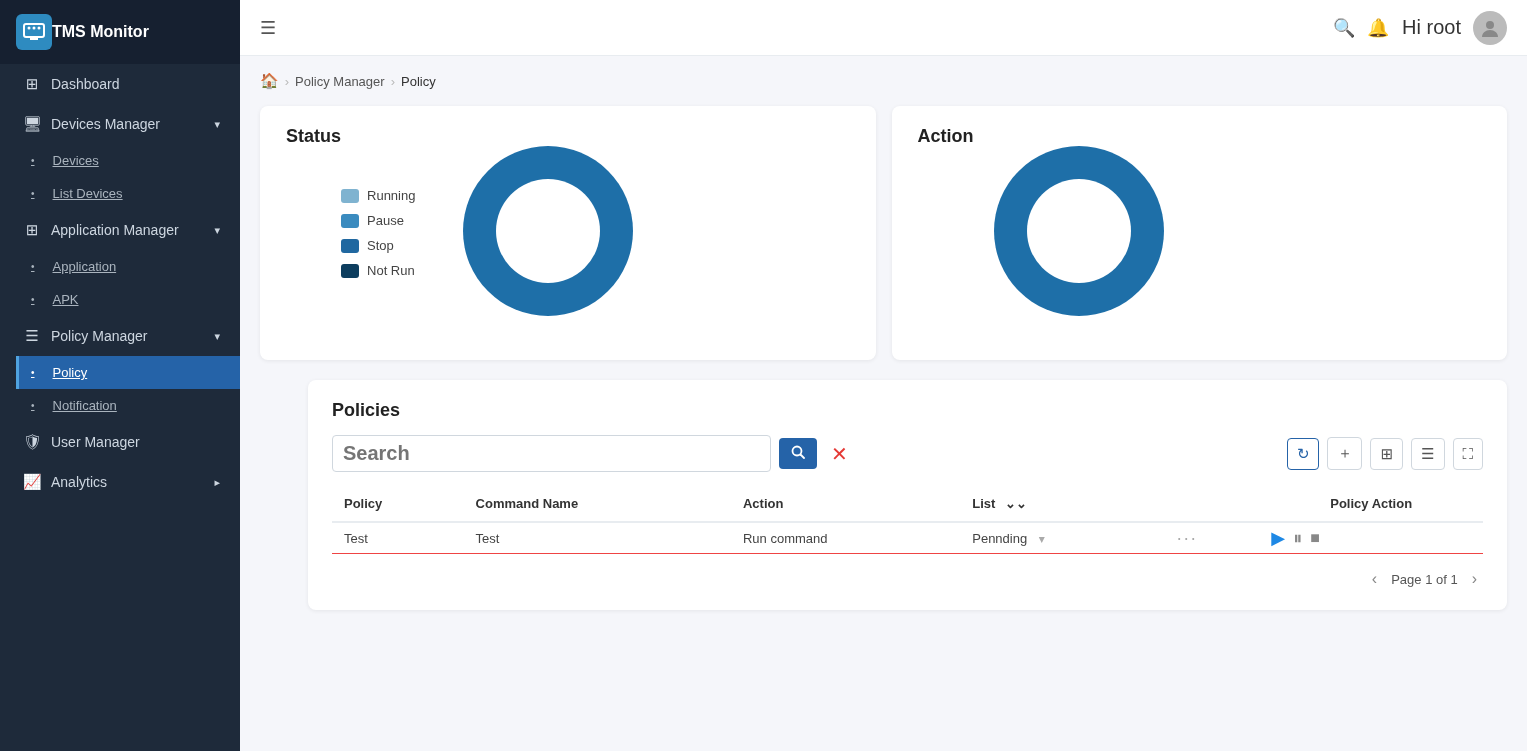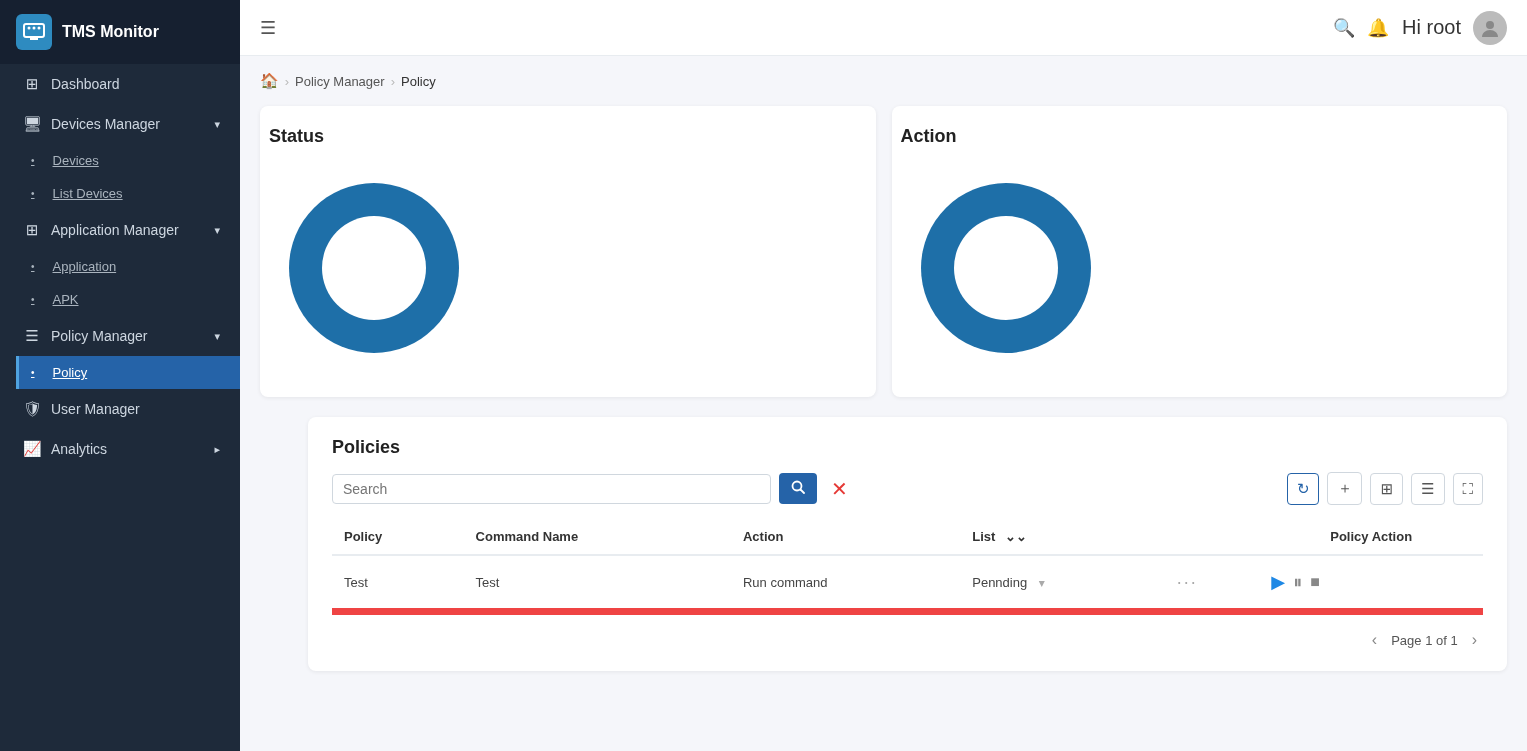--- a/index.html
+++ b/index.html
@@ -14,21 +14,20 @@
       display: flex;
       flex-direction: column;
       height: 100vh;
       overflow-y: auto;
     }
     #sidebar-header {
       display: flex;
       align-items: center;
       padding: 14px 16px;
       background: #162030;
-      gap: 10px;
     }
     #sidebar-logo {
       width: 36px; height: 36px;
       background: #2e8bc0;
       border-radius: 6px;
       display: flex; align-items: center; justify-content: center;
       color: white; font-size: 18px;
     }
     #sidebar-title {
       color: white;
@@ -103,25 +102,25 @@
 
     
     #charts-row {
       display: flex;
       gap: 16px;
       margin-bottom: 20px;
     }
     .chart-card {
       background: white;
       border-radius: 8px;
-      padding: 20px 9px;
+      padding: 20px 26px;
       flex: 1;
       box-shadow: 0 1px 4px rgba(0,0,0,0.07);
       display: flex;
-      flex-direction: column;
+      flex-direction: row;
     }
     .chart-title {
       font-size: 18px;
       font-weight: 600;
       color: #222;
       margin-bottom: 16px;
     }
     .chart-content {
       display: flex;
       align-items: center;
@@ -172,23 +171,24 @@
       align-items: center;
       border: 1px solid #d0d7de;
       border-radius: 4px;
       padding: 6px 10px;
       flex: 1;
       max-width: 680px;
     }
     #search-input {
       border: none;
       outline: none;
-      font-size: 14px;
+      font-size: 20px;
       flex: 1;
       color: #333;
+      font-weight: bold;
     }
     #search-btn {
       background: #2563a8;
       border: none;
       border-radius: 4px;
       color: white;
       padding: 7px 12px;
       cursor: pointer;
       font-size: 15px;
     }
@@ -216,24 +216,24 @@
     #policy-table { width: 100%; border-collapse: collapse; }
     #policy-table th {
       text-align: left;
       font-size: 13px;
       font-weight: 600;
       color: #333;
       padding: 10px 12px;
       border-bottom: 2px solid #e8ecf0;
     }
     #policy-table td {
-      padding: 15px 12px;
+      padding: 4px 12px;
       font-size: 13px;
       color: #444;
-      border-bottom: 7px solid #ef4444;
+      border-bottom: 1px solid #ef4444;
     }
     .td-policy { color: #2563a8; font-weight: 500; }
     .td-action { color: #e67e22; }
     .td-status { color: #888; }
     .action-btns { display: flex; gap: 8px; align-items: center; }
     .play-btn { color: #1e88e5; font-size: 18px; cursor: pointer; }
     .pause-btn { color: #888; font-size: 18px; cursor: pointer; }
     .stop-btn { color: #888; font-size: 16px; cursor: pointer; }
     .dots-btn { color: #aaa; font-size: 18px; cursor: pointer; letter-spacing: 1px; }
     .status-chevron { color: #aaa; margin-left: 8px; font-size: 12px; cursor: pointer; }
@@ -310,20 +310,23 @@
 
   <div class="sidebar-item parent">
     <span class="icon">☰</span>
     <span>Policy Manager</span>
     <span class="chevron">▾</span>
   </div>
   <div class="sidebar-sub">
     <div class="sidebar-item active">
       <span>Policy</span>
     </div>
+    <div class="sidebar-item">
+      <span>Notification</span>
+    </div>
   </div>
 
   <div class="sidebar-item parent">
     <span class="icon">🛡</span>
     <span>User Manager</span>
   </div>
 
   <div class="sidebar-item parent">
     <span class="icon">📈</span>
     <span>Analytics</span>
@@ -355,20 +358,38 @@
       <span class="bc-item">Policy Manager</span>
       <span class="sep">›</span>
       <span class="bc-item current">Policy</span>
     </div>
 
     <div id="charts-row">
 
       <div class="chart-card">
         <div class="chart-title">Status</div>
         <div class="chart-content">
+          <div class="chart-legend">
+            <div class="legend-item">
+              <div class="legend-dot" style="background:#7fb3d0;"></div>
+              <span>Running</span>
+            </div>
+            <div class="legend-item">
+              <div class="legend-dot" style="background:#3a8bbf;"></div>
+              <span>Pause</span>
+            </div>
+            <div class="legend-item">
+              <div class="legend-dot" style="background:#2068a0;"></div>
+              <span>Stop</span>
+            </div>
+            <div class="legend-item">
+              <div class="legend-dot" style="background:#0d3d5e;"></div>
+              <span>Not Run</span>
+            </div>
+          </div>
           <div>
             <svg class="donut-svg" width="210" height="210" viewBox="0 0 210 210">
               <circle cx="105" cy="105" r="85" fill="#1e6fa8"></circle>
               <circle cx="105" cy="105" r="52" fill="white"></circle>
             </svg>
           </div>
         </div>
       </div>
 
       <div class="chart-card">

